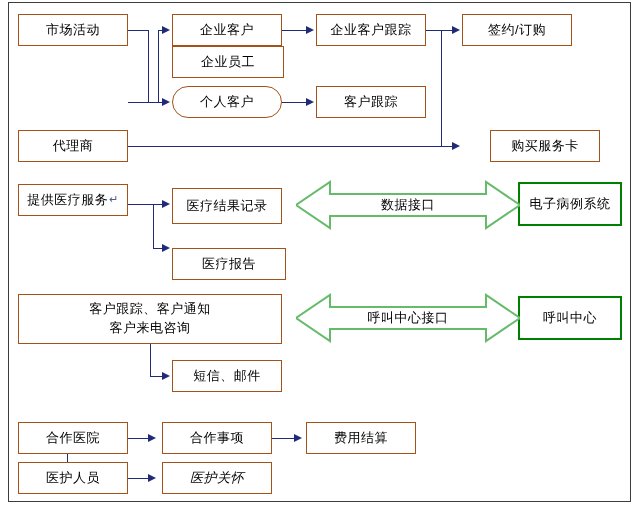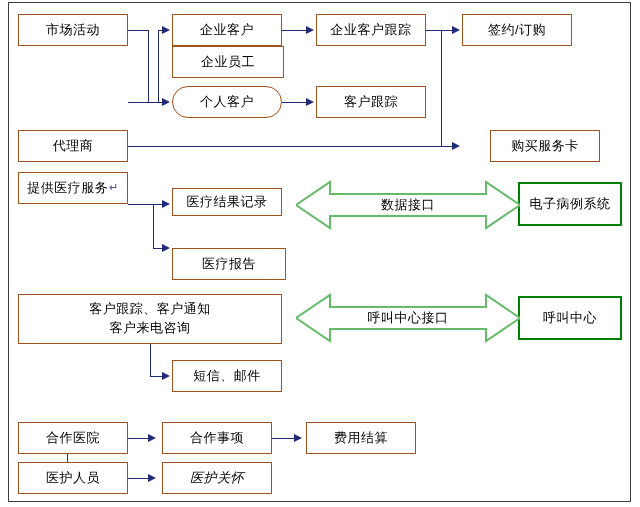--- a/index.html
+++ b/index.html
@@ -134,25 +134,25 @@
   <div class="arrowhead" style="left:306px; top:97.5px;"></div>
 
   <div class="hline" style="left:426px; top:30px; width:28px;"></div>
   <div class="arrowhead" style="left:452px; top:25.5px;"></div>
 
   <div class="vline" style="left:441px; top:30px; height:116px;"></div>
 
   <div class="hline" style="left:128px; top:146px; width:326px;"></div>
   <div class="arrowhead" style="left:452px; top:141.5px;"></div>
 
-  <div class="box" style="left:18px; top:172px; width:110px; height:32px;">
+  <div class="box" style="left:18px; top:184px; width:110px; height:32px;">
     <span>提供医疗服务</span><span class="pilcrow">↵</span>
   </div>
 
-  <div class="box" style="left:172px; top:188px; width:110px; height:28px;">医疗结果记录</div>
+  <div class="box" style="left:172px; top:188px; width:110px; height:36px;">医疗结果记录</div>
 
   <div class="box" style="left:172px; top:248px; width:114px; height:32px;">医疗报告</div>
 
   <div class="box system" style="left:518px; top:182px; width:104px; height:44px;">电子病例系统</div>
 
   <div class="hline" style="left:128px; top:204px; width:26px;"></div>
   <div class="vline" style="left:153px; top:204px; height:44px;"></div>
   <div class="hline" style="left:153px; top:204px; width:11px;"></div>
   <div class="arrowhead" style="left:162px; top:199.5px;"></div>
   <div class="hline" style="left:153px; top:248px; width:11px;"></div>

